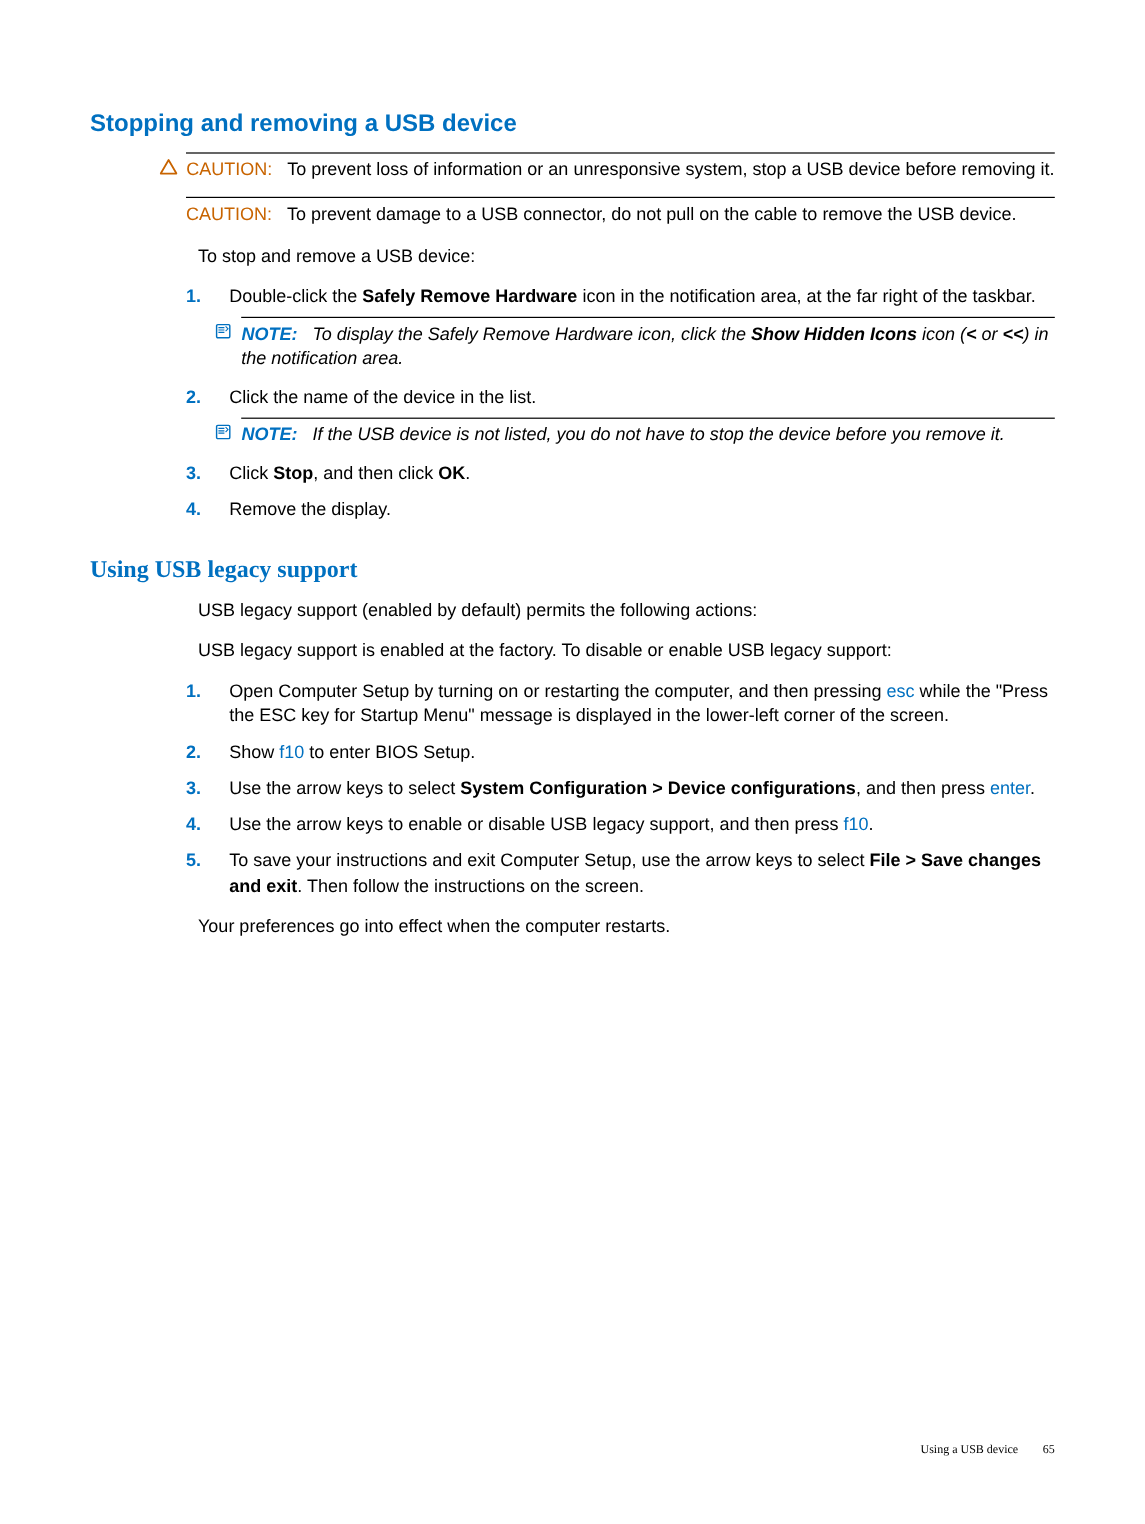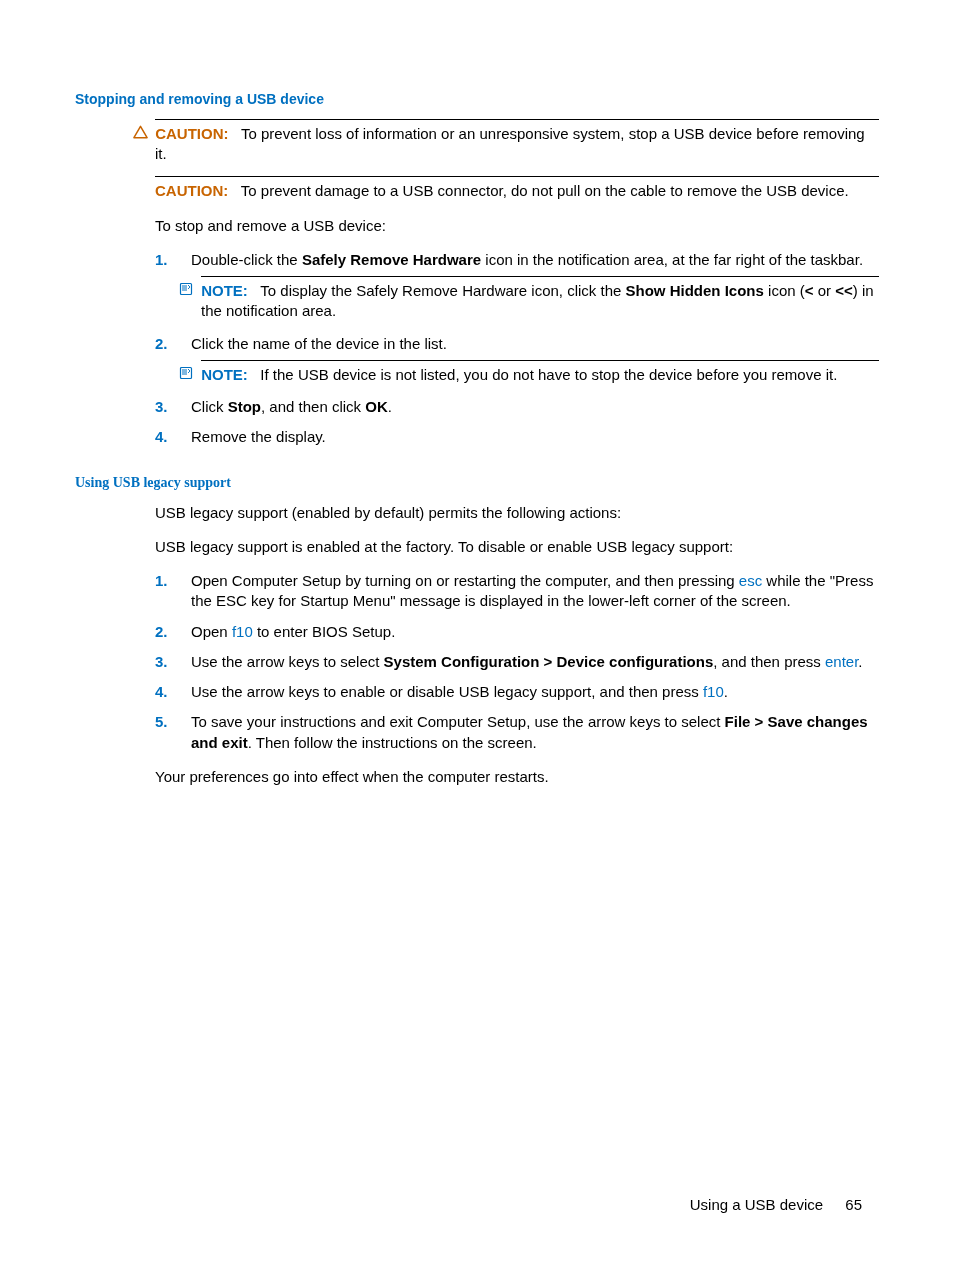--- a/index.html
+++ b/index.html
@@ -13,54 +13,54 @@
   }
   .page {
     width: 954px;
     height: 1270px;
     position: relative;
     box-sizing: border-box;
     padding: 90px 75px 60px 75px;
   }
   h2.section {
     color: #0070c0;
-    font-size: 14px;
+    font-size: 20px;
     font-weight: bold;
     margin: 0 0 10px 0;
   }
   .content-block {
     margin-left: 80px;
   }
   .caution-line, .note-line {
     border-top: 1px solid #000;
     padding-top: 4px;
     margin-top: 6px;
     margin-bottom: 12px;
   }
   .caution-line:first-of-type {
     margin-top: 2px;
   }
   .label-caution {
     color: #c86400;
-    font-weight: bold;
+    font-weight: normal;
     text-align: center;
   }
   .label-note {
     color: #0070c0;
     font-weight: bold;
   }
   .icon-col {
     width: 22px;
     display: inline-block;
     vertical-align: top;
     text-align: center;
   }
   .icon-col svg { display: inline-block; }
   .plain-para {
-    margin: 14px 0;
+    margin: 14px 10px;
   }
   ol.steps {
     list-style: none;
     padding: 0;
     margin: 0;
     counter-reset: step;
   }
   ol.steps > li {
     counter-increment: step;
     position: relative;
@@ -93,28 +93,30 @@
     color: #0070c0;
     font-size: 10px;
   }
   .inline-note {
     margin-left: 10px;
     margin-top: 6px;
   }
   .inline-note .caution-line,
   .inline-note .note-line {
     border-top: 1px solid #000;
+    font-style: italic;
   }
   .key { color: #0070c0; }
   b { font-weight: bold; }
   .footer {
     position: absolute;
     bottom: 55px;
-    right: 92px;
-    font-size: 15px;
+    right: 75px;
+    font-size: 10px;
+    font-family: Liberation Serif, serif;
   }
   .footer .pagenum { margin-left: 18px; }
 </style>
 </head>
 <body>
 
 <div class="page">
 
   <h2 class="section">Stopping and removing a USB device</h2>
 
@@ -189,21 +191,21 @@
     <p class="plain-para" style="margin-top:4px;">USB legacy support (enabled by default) permits the following actions:</p>
 
 
     <p class="plain-para">USB legacy support is enabled at the factory. To disable or enable USB legacy support:</p>
 
     <ol class="steps">
       <li>
         <span>Open Computer Setup by turning on or restarting the computer, and then pressing </span><span class="key">esc</span><span> while the "Press the ESC key for Startup Menu" message is displayed in the lower-left corner of the screen.</span>
       </li>
       <li>
-        <span>Open </span><span class="key">f10</span><span> to enter BIOS Setup.</span>
+        <span>Show </span><span class="key">f10</span><span> to enter BIOS Setup.</span>
       </li>
       <li>
         <span>Use the arrow keys to select </span><b>System Configuration &gt; Device configurations</b><span>, and then press </span><span class="key">enter</span><span>.</span>
       </li>
       <li>
         <span>Use the arrow keys to enable or disable USB legacy support, and then press </span><span class="key">f10</span><span>.</span>
       </li>
       <li>
         <span>To save your instructions and exit Computer Setup, use the arrow keys to select </span><b>File &gt; Save changes and exit</b><span>. Then follow the instructions on the screen.</span>
       </li>

